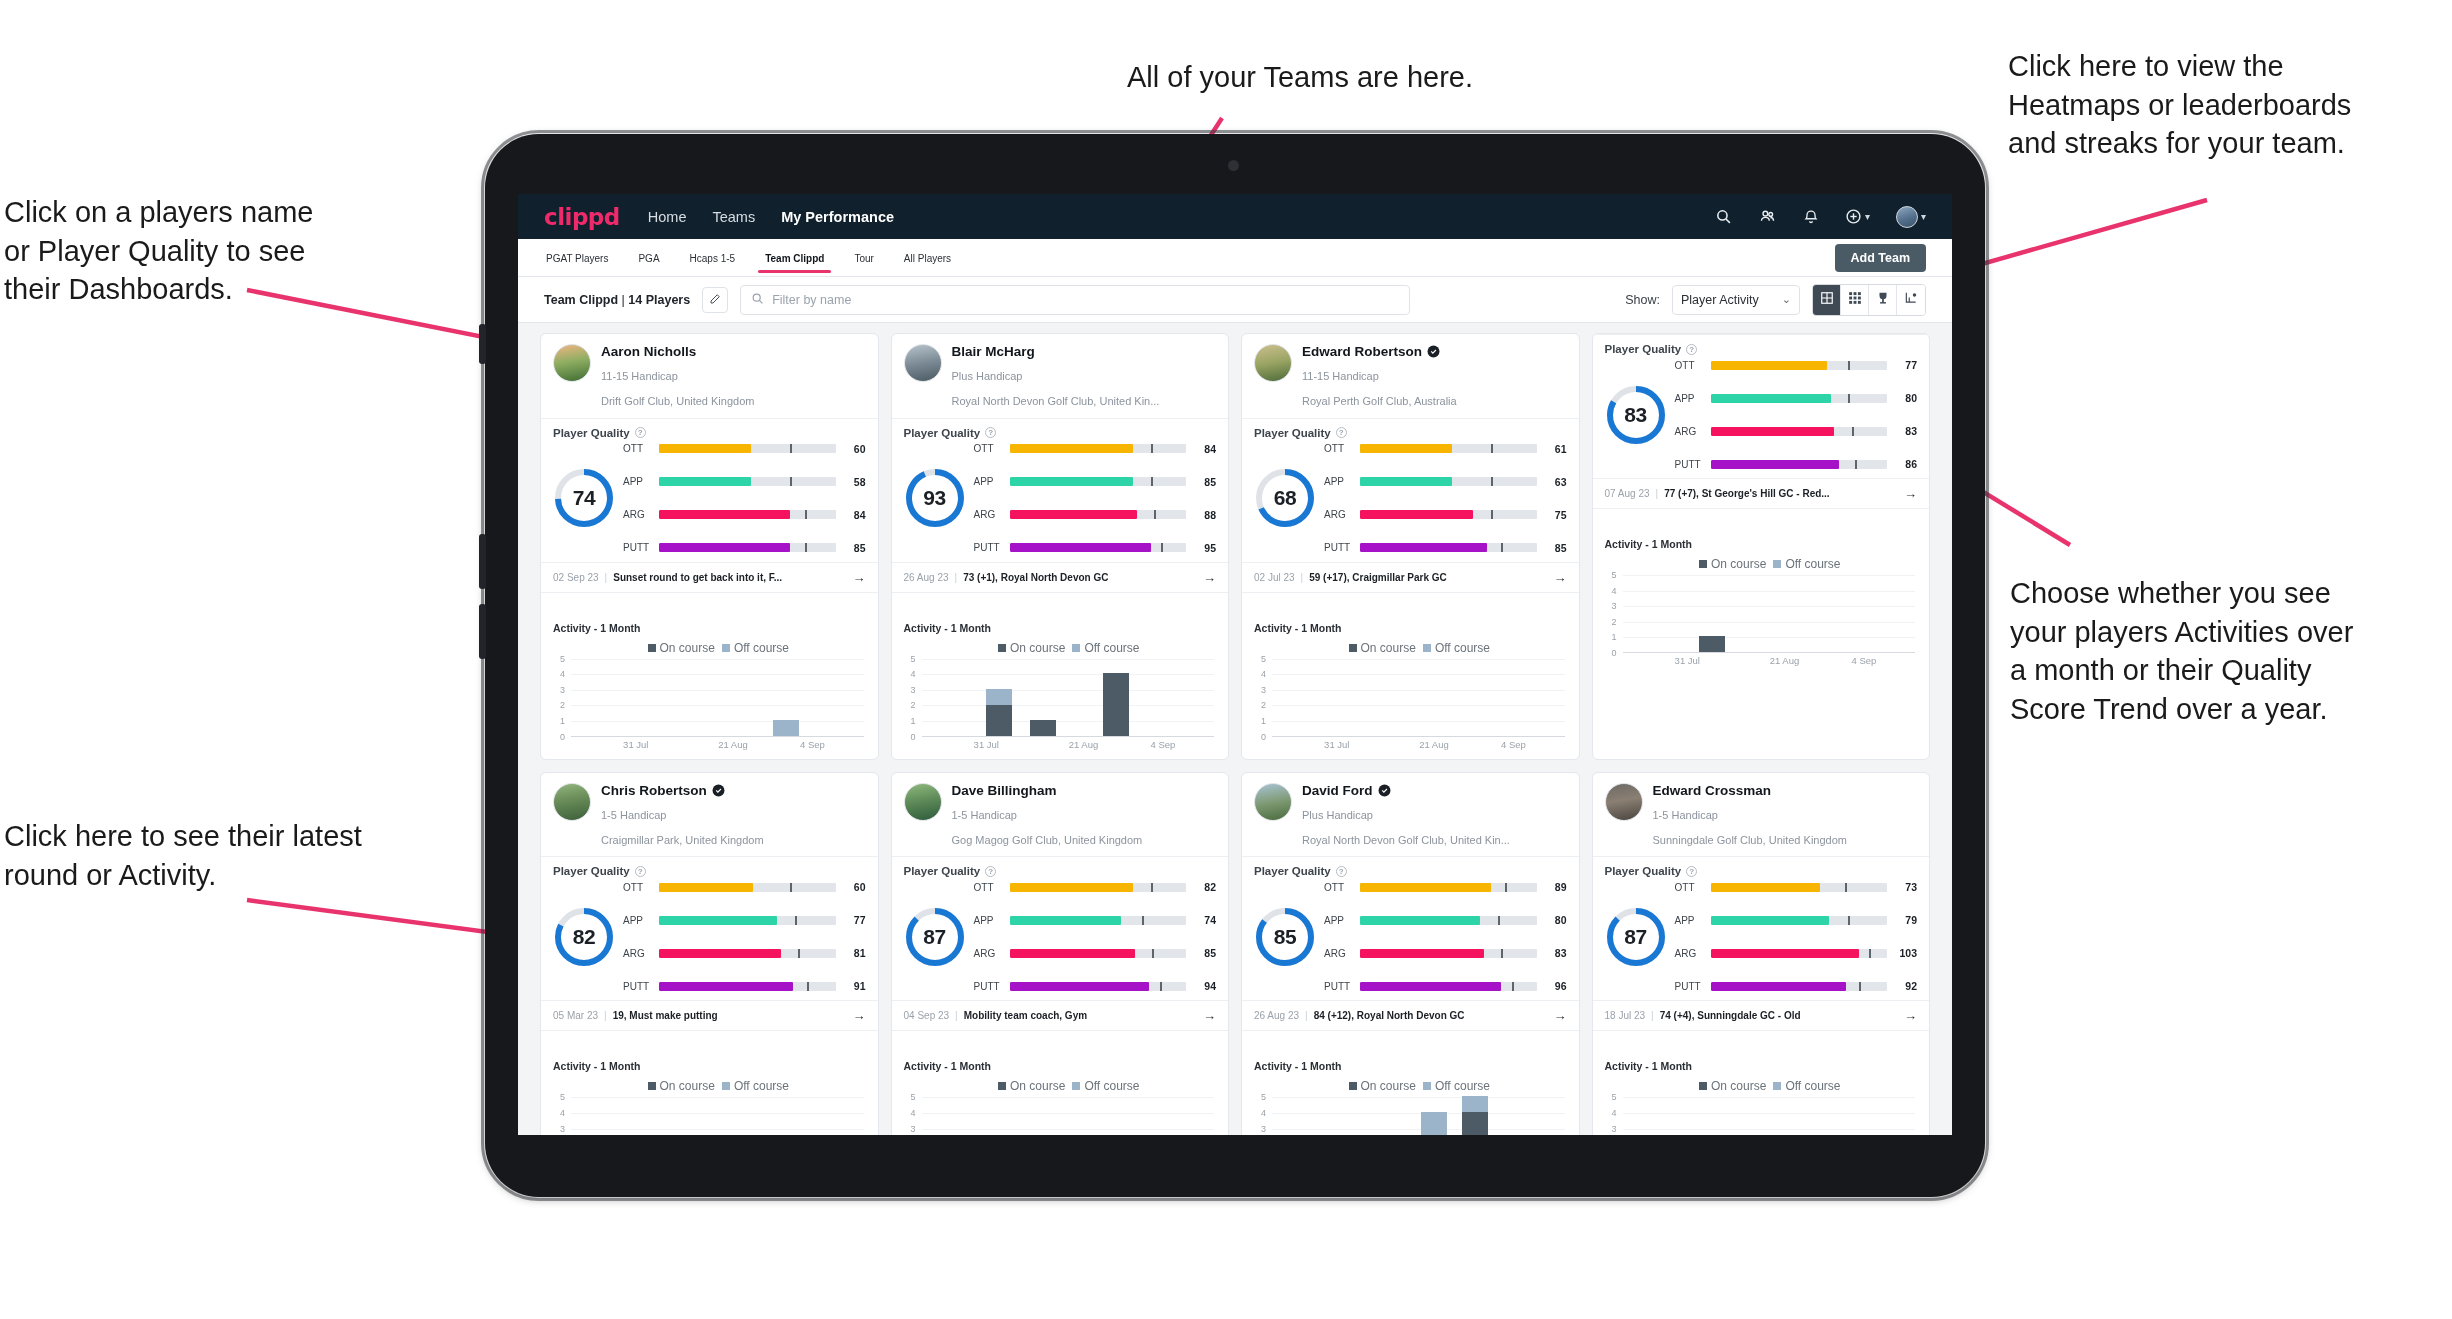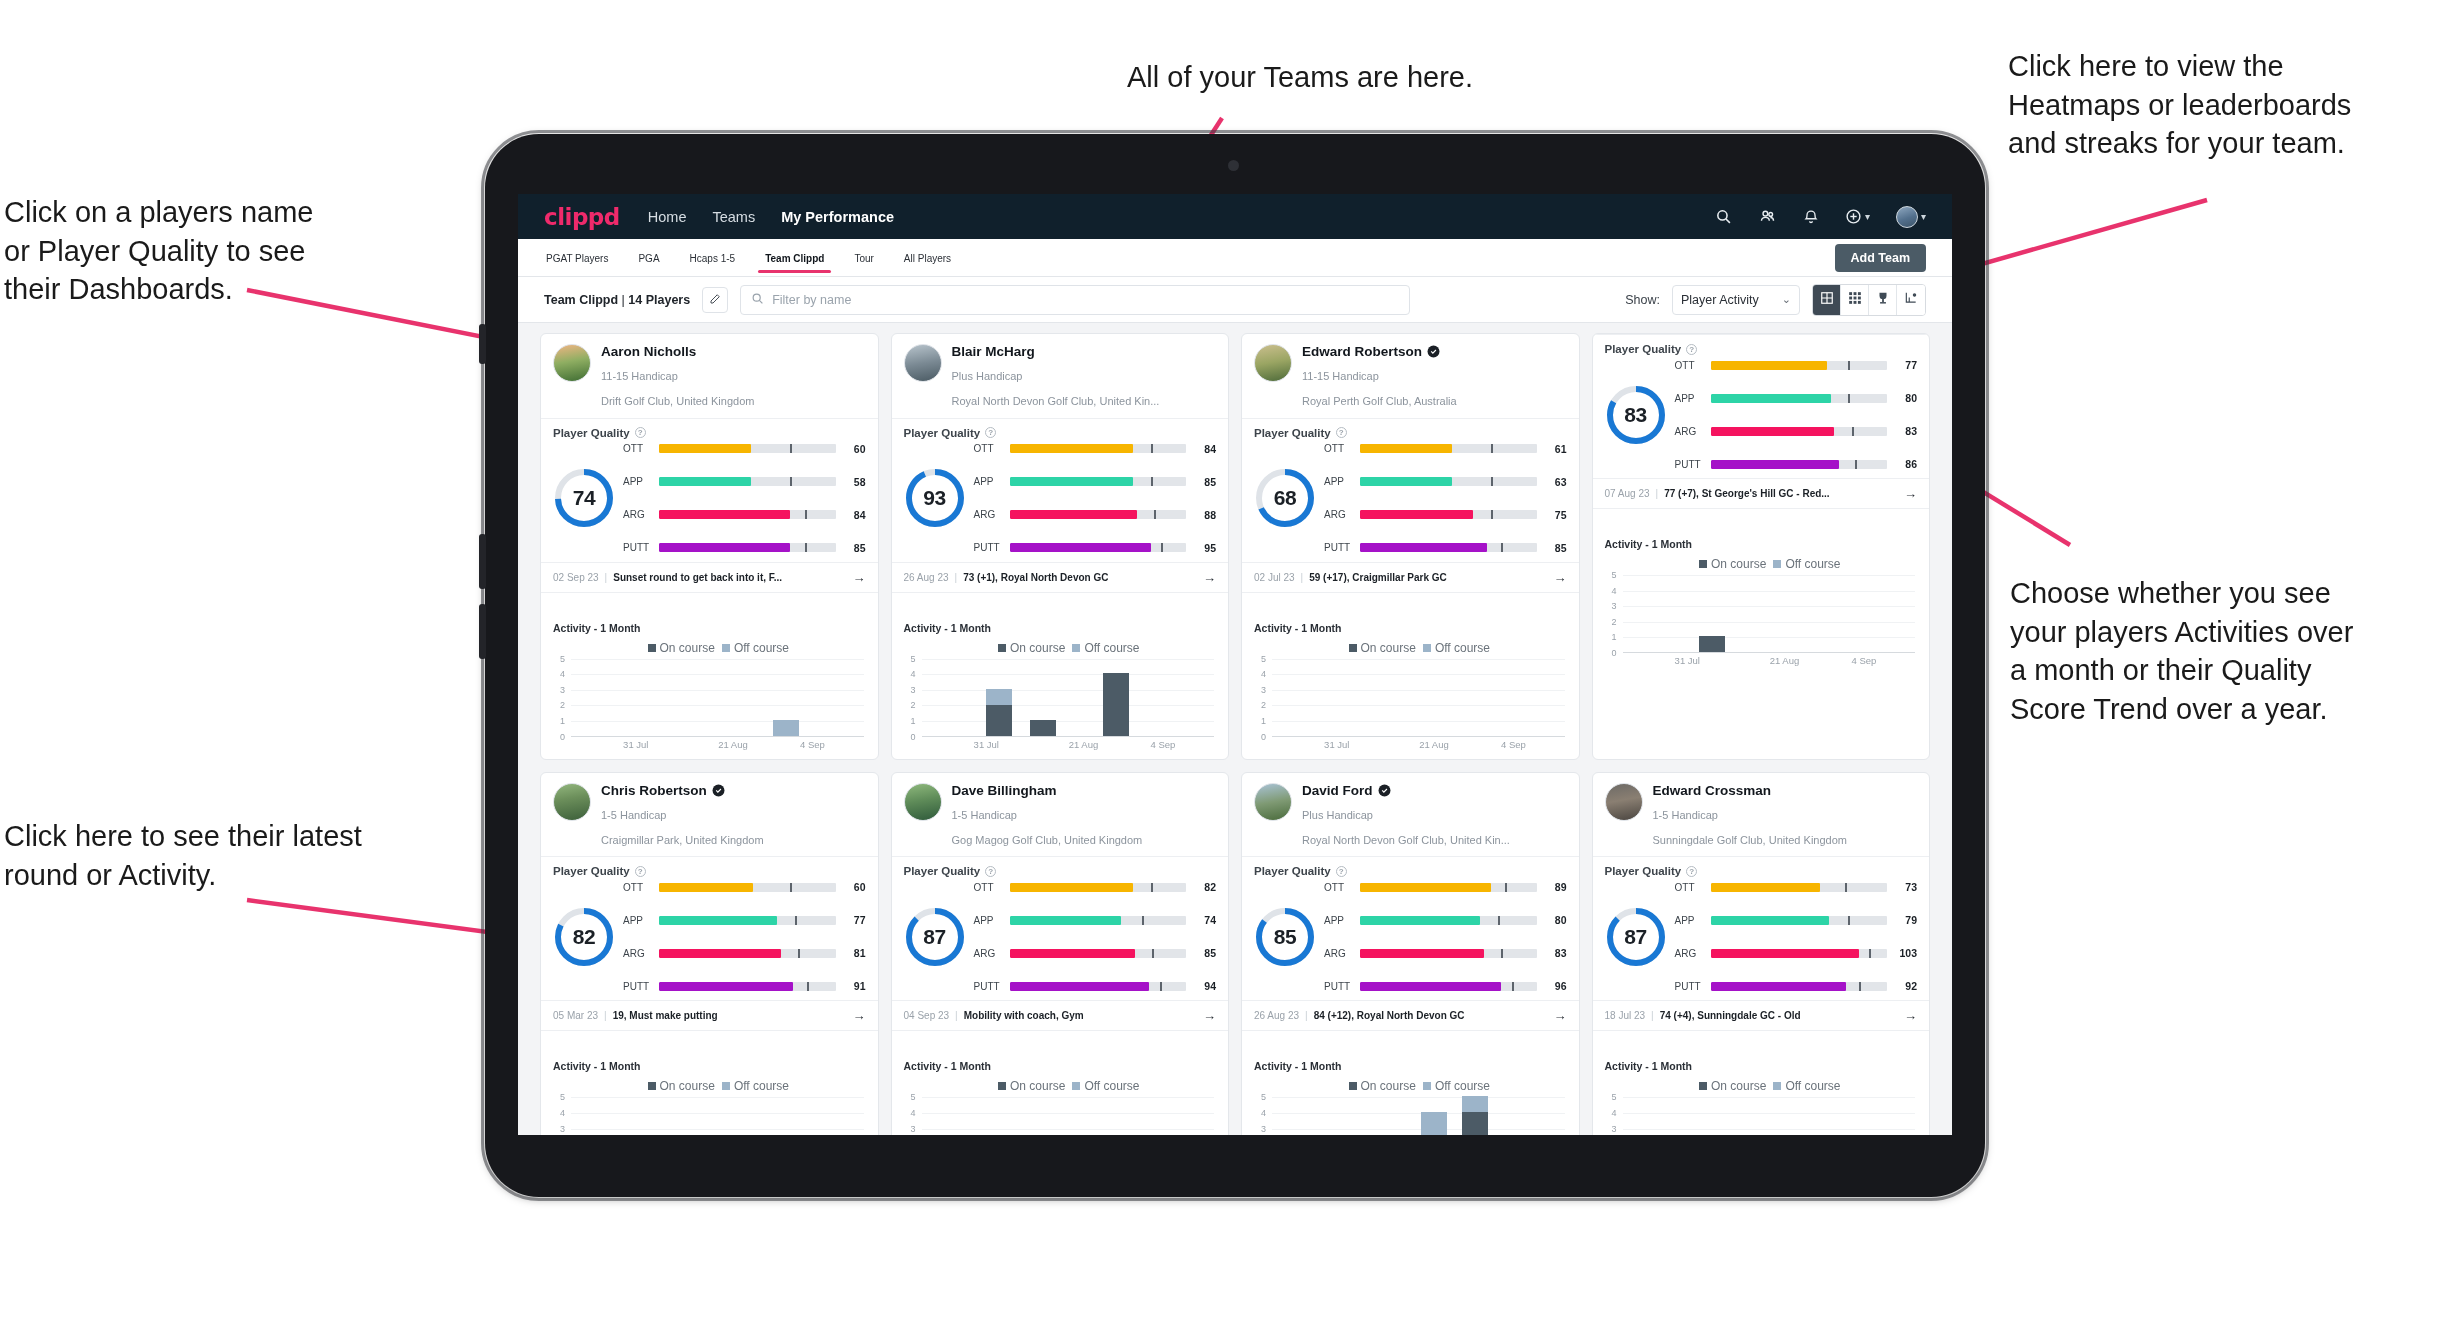--- a/index.html
+++ b/index.html
@@ -909,21 +909,21 @@
                   <span class="bfill" style="width:79%;background:#a512c8"></span>
                   <span class="btick" style="left:85%"></span>
                 </span>
                 <span class="bval">94</span>
               </div>
             </div>
           </div>
           <div class="round-row">
             <span class="rdate">04 Sep 23</span>
             <span class="rpipe">|</span>
-            <span class="rtext">Mobility with coach, Gym</span>
+            <span class="rtext">Mobility team coach, Gym</span>
             <span class="rarrow">→</span>
           </div>
           <div class="act-head">
             <span class="act-title">Activity - 1 Month</span>
             <span class="legi"><i class="sw on"></i>On course</span>
             <span class="legi"><i class="sw off"></i>Off course</span>
           </div>
           <div class="chart">
             <div class="chart-wrap">
               <div class="yaxis">

